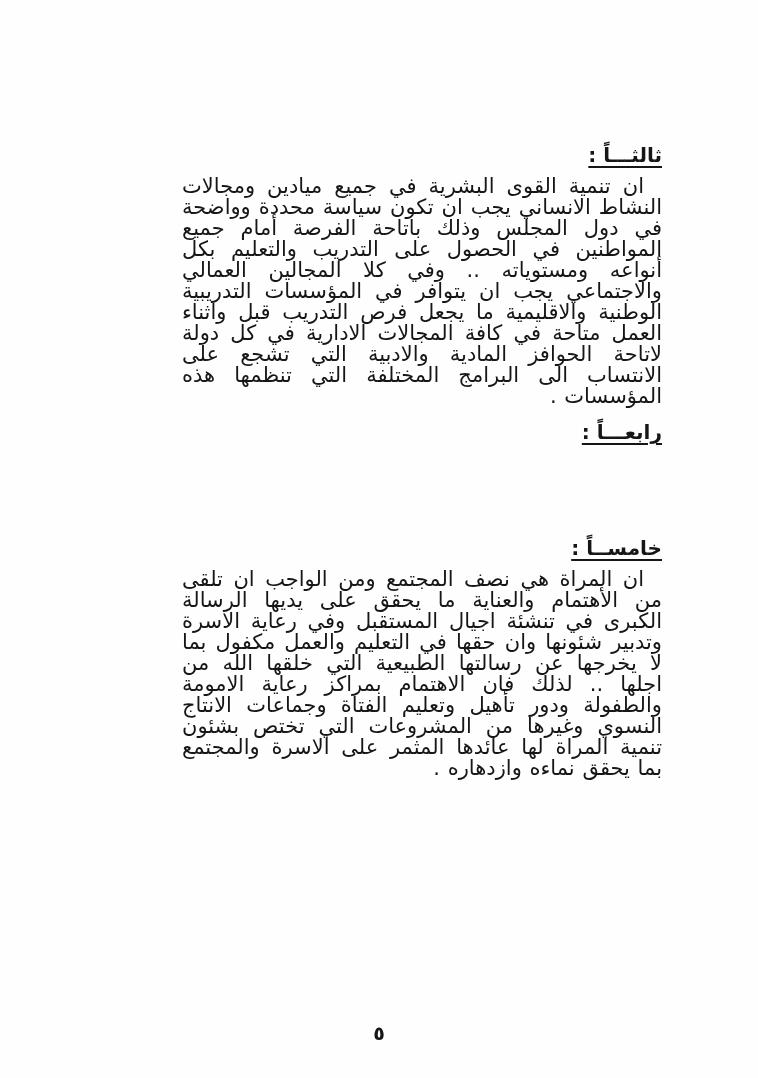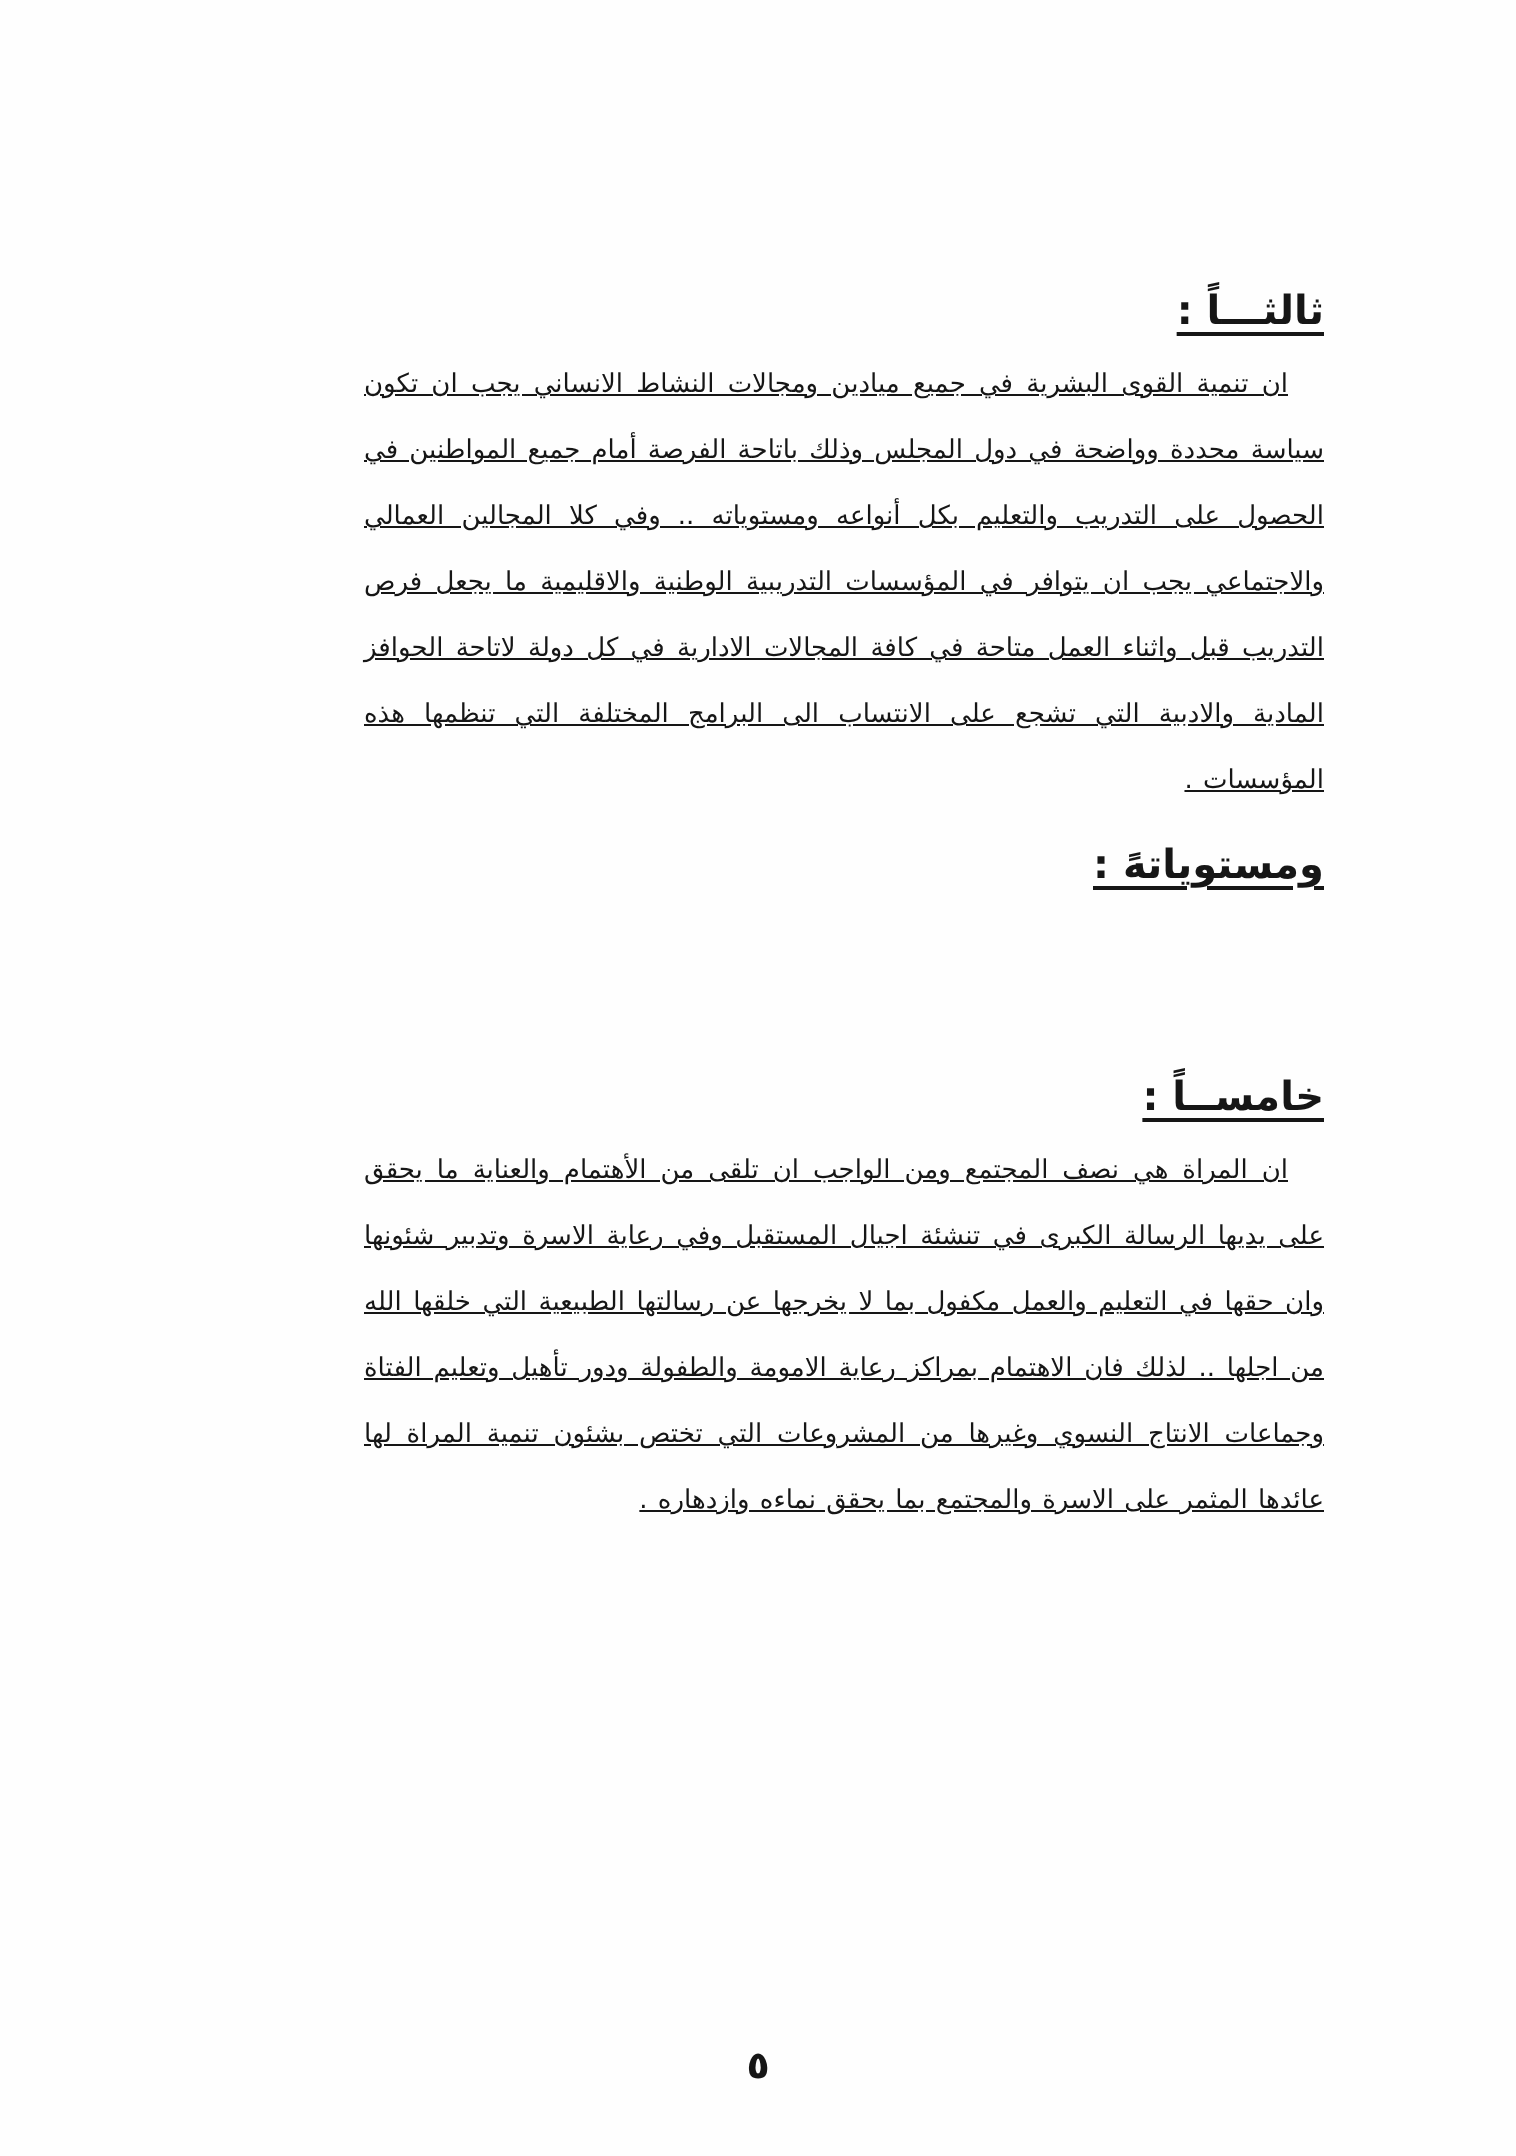--- a/index.html
+++ b/index.html
@@ -17,33 +17,33 @@
     inset: 0;
     direction: rtl;
     background: #fefefe;
   }
   .content {
     position: absolute;
     top: 140px;
     right: 96px;
     width: 524px;
   }
-  .section { margin-bottom: 10px; text-decoration: underline; }
+  .section { margin-bottom: 10px; }
   .heading {
     display: inline-block;
     font-size: 20px;
     font-weight: bold;
     text-decoration: underline;
     text-underline-offset: 4px;
     margin-bottom: 6px;
     line-height: 30px;
   }
   .body-par {
-    font-size: 13px;
-    line-height: 33px;
+    font-size: 21px;
+    line-height: 21px;
     text-align: justify;
     text-align-last: right;
     text-indent: 18px;
     word-spacing: 1px;
     margin-left: 44px;
   }
   .par-gap { height: 70px; }
   .page-number {
     position: absolute;
     bottom: 34px;
@@ -59,21 +59,21 @@
 
 <div class="page">
   <div class="content">
 
     <div class="section">
       <div class="heading">ثالثـــاً :</div>
       <p class="body-par">ان تنمية القوى البشرية في جميع ميادين ومجالات النشاط الانساني يجب ان تكون سياسة محددة وواضحة في دول المجلس وذلك باتاحة الفرصة أمام جميع المواطنين في الحصول على التدريب والتعليم بكل أنواعه ومستوياته .. وفي كلا المجالين العمالي والاجتماعي يجب ان يتوافر في المؤسسات التدريبية الوطنية والاقليمية ما يجعل فرص التدريب قبل واثناء العمل متاحة في كافة المجالات الادارية في كل دولة لاتاحة الحوافز المادية والادبية التي تشجع على الانتساب الى البرامج المختلفة التي تنظمها هذه المؤسسات .</p>
     </div>
 
     <div class="section">
-      <div class="heading">ومستوياتهً :</div>
+      <div class="heading">رابعـــاً :</div>
       <div class="par-gap"></div>
     </div>
 
     <div class="section">
       <div class="heading">خامســاً :</div>
       <p class="body-par">ان المراة هي نصف المجتمع ومن الواجب ان تلقى من الأهتمام والعناية ما يحقق على يديها الرسالة الكبرى في تنشئة اجيال المستقبل وفي رعاية الاسرة وتدبير شئونها وان حقها في التعليم والعمل مكفول بما لا يخرجها عن رسالتها الطبيعية التي خلقها الله من اجلها .. لذلك فان الاهتمام بمراكز رعاية الامومة والطفولة ودور تأهيل وتعليم الفتاة وجماعات الانتاج النسوي وغيرها من المشروعات التي تختص بشئون تنمية المراة لها عائدها المثمر على الاسرة والمجتمع بما يحقق نماءه وازدهاره .</p>
     </div>
 
   </div>
 

